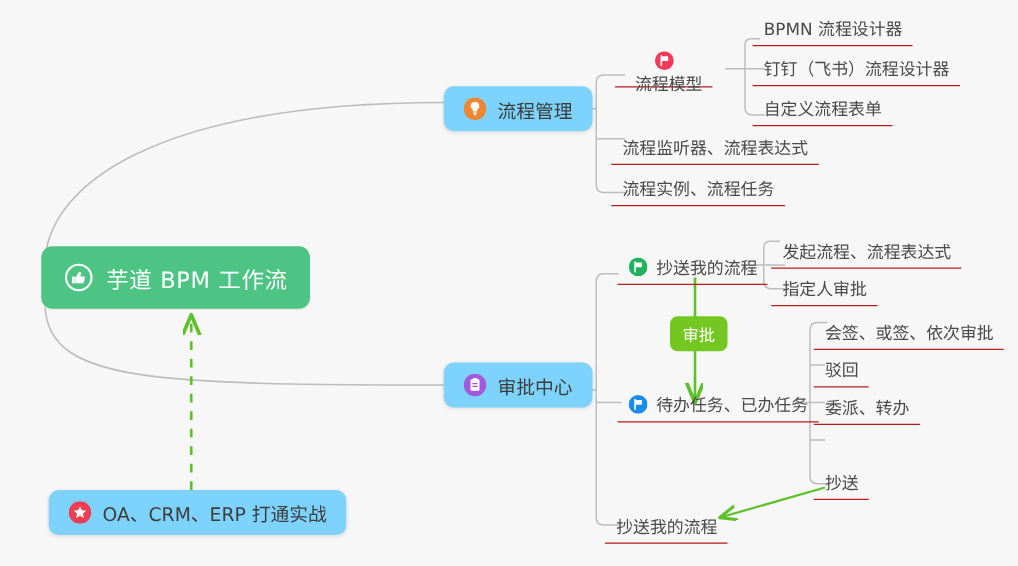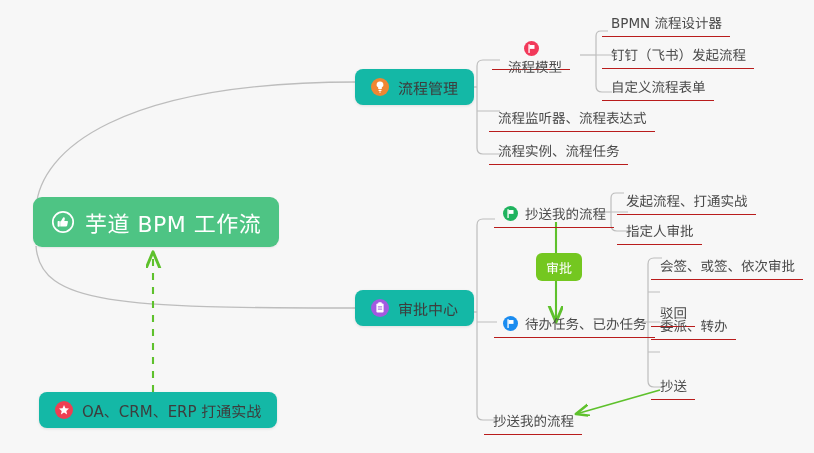--- a/index.html
+++ b/index.html
@@ -33,29 +33,29 @@
     align-items: center;
   }
 
   
   .root {
     background: #4ec484;
     border-radius: 9px;
     padding: 0 18px;
     height: 50px;
     color: #ffffff;
-    font-size: 22px;
+    font-size: 18px;
     letter-spacing: .5px;
     box-shadow: 0 1px 2px rgba(0,0,0,.07);
   }
   .root .label { margin-left: 10px; }
 
   
   .card {
-    background: #14b8a6;
+    background: #7dd3fc;
     border-radius: 8px;
     height: 36px;
     padding: 0 16px;
     font-size: 15px;
     color: #3d3d3d;
     box-shadow: 0 1px 3px rgba(0,0,0,.10);
   }
   .card .label { margin-left: 9px; }
 
   
@@ -164,21 +164,21 @@
       </svg>
     </span>
     <span class="label">流程模型</span>
   </div>
 
   <div class="node leaf noicon" style="left:602px; top:8px;">
     <span class="label">BPMN 流程设计器</span>
   </div>
 
   <div class="node leaf noicon" style="left:602px; top:40px;">
-    <span class="label">钉钉（飞书）发起流程</span>
+    <span class="label">钉钉（飞书）流程设计器</span>
   </div>
 
   <div class="node leaf noicon" style="left:602px; top:72px;">
     <span class="label">自定义流程表单</span>
   </div>
 
   <div class="node leaf noicon" style="left:489px; top:103px;">
     <span class="label">流程监听器、流程表达式</span>
   </div>
 
@@ -204,21 +204,21 @@
       <svg width="15" height="15" viewBox="0 0 16 16">
         <circle cx="8" cy="8" r="8" fill="#1fb35e"></circle>
         <path d="M5.4 4 L5.4 12.2" stroke="#ffffff" stroke-width="1.4" stroke-linecap="round"></path>
         <path d="M5.9 4.3 L11.2 4.3 L11.2 8.4 L5.9 8.4 Z" fill="#ffffff"></path>
       </svg>
     </span>
     <span class="label">抄送我的流程</span>
   </div>
 
   <div class="node leaf noicon" style="left:617px; top:186px;">
-    <span class="label">发起流程、打通实战</span>
+    <span class="label">发起流程、流程表达式</span>
   </div>
 
   <div class="node leaf noicon" style="left:617px; top:216px;">
     <span class="label">指定人审批</span>
   </div>
 
   <div class="node tag" style="left:536px; top:253px;">
     <span class="label">审批</span>
   </div>
 
@@ -230,21 +230,21 @@
         <path d="M5.9 4.3 L11.2 4.3 L11.2 8.4 L5.9 8.4 Z" fill="#ffffff"></path>
       </svg>
     </span>
     <span class="label">待办任务、已办任务</span>
   </div>
 
   <div class="node leaf noicon" style="left:651px; top:251px;">
     <span class="label">会签、或签、依次审批</span>
   </div>
 
-  <div class="node leaf noicon" style="left:651px; top:298px;">
+  <div class="node leaf noicon" style="left:651px; top:281px;">
     <span class="label">驳回</span>
   </div>
 
   <div class="node leaf noicon" style="left:651px; top:311px;justify-content:center;">
     <span class="label">委派、转办</span>
   </div>
 
 
   <div class="node leaf noicon" style="left:651px; top:371px;">
     <span class="label">抄送</span>

